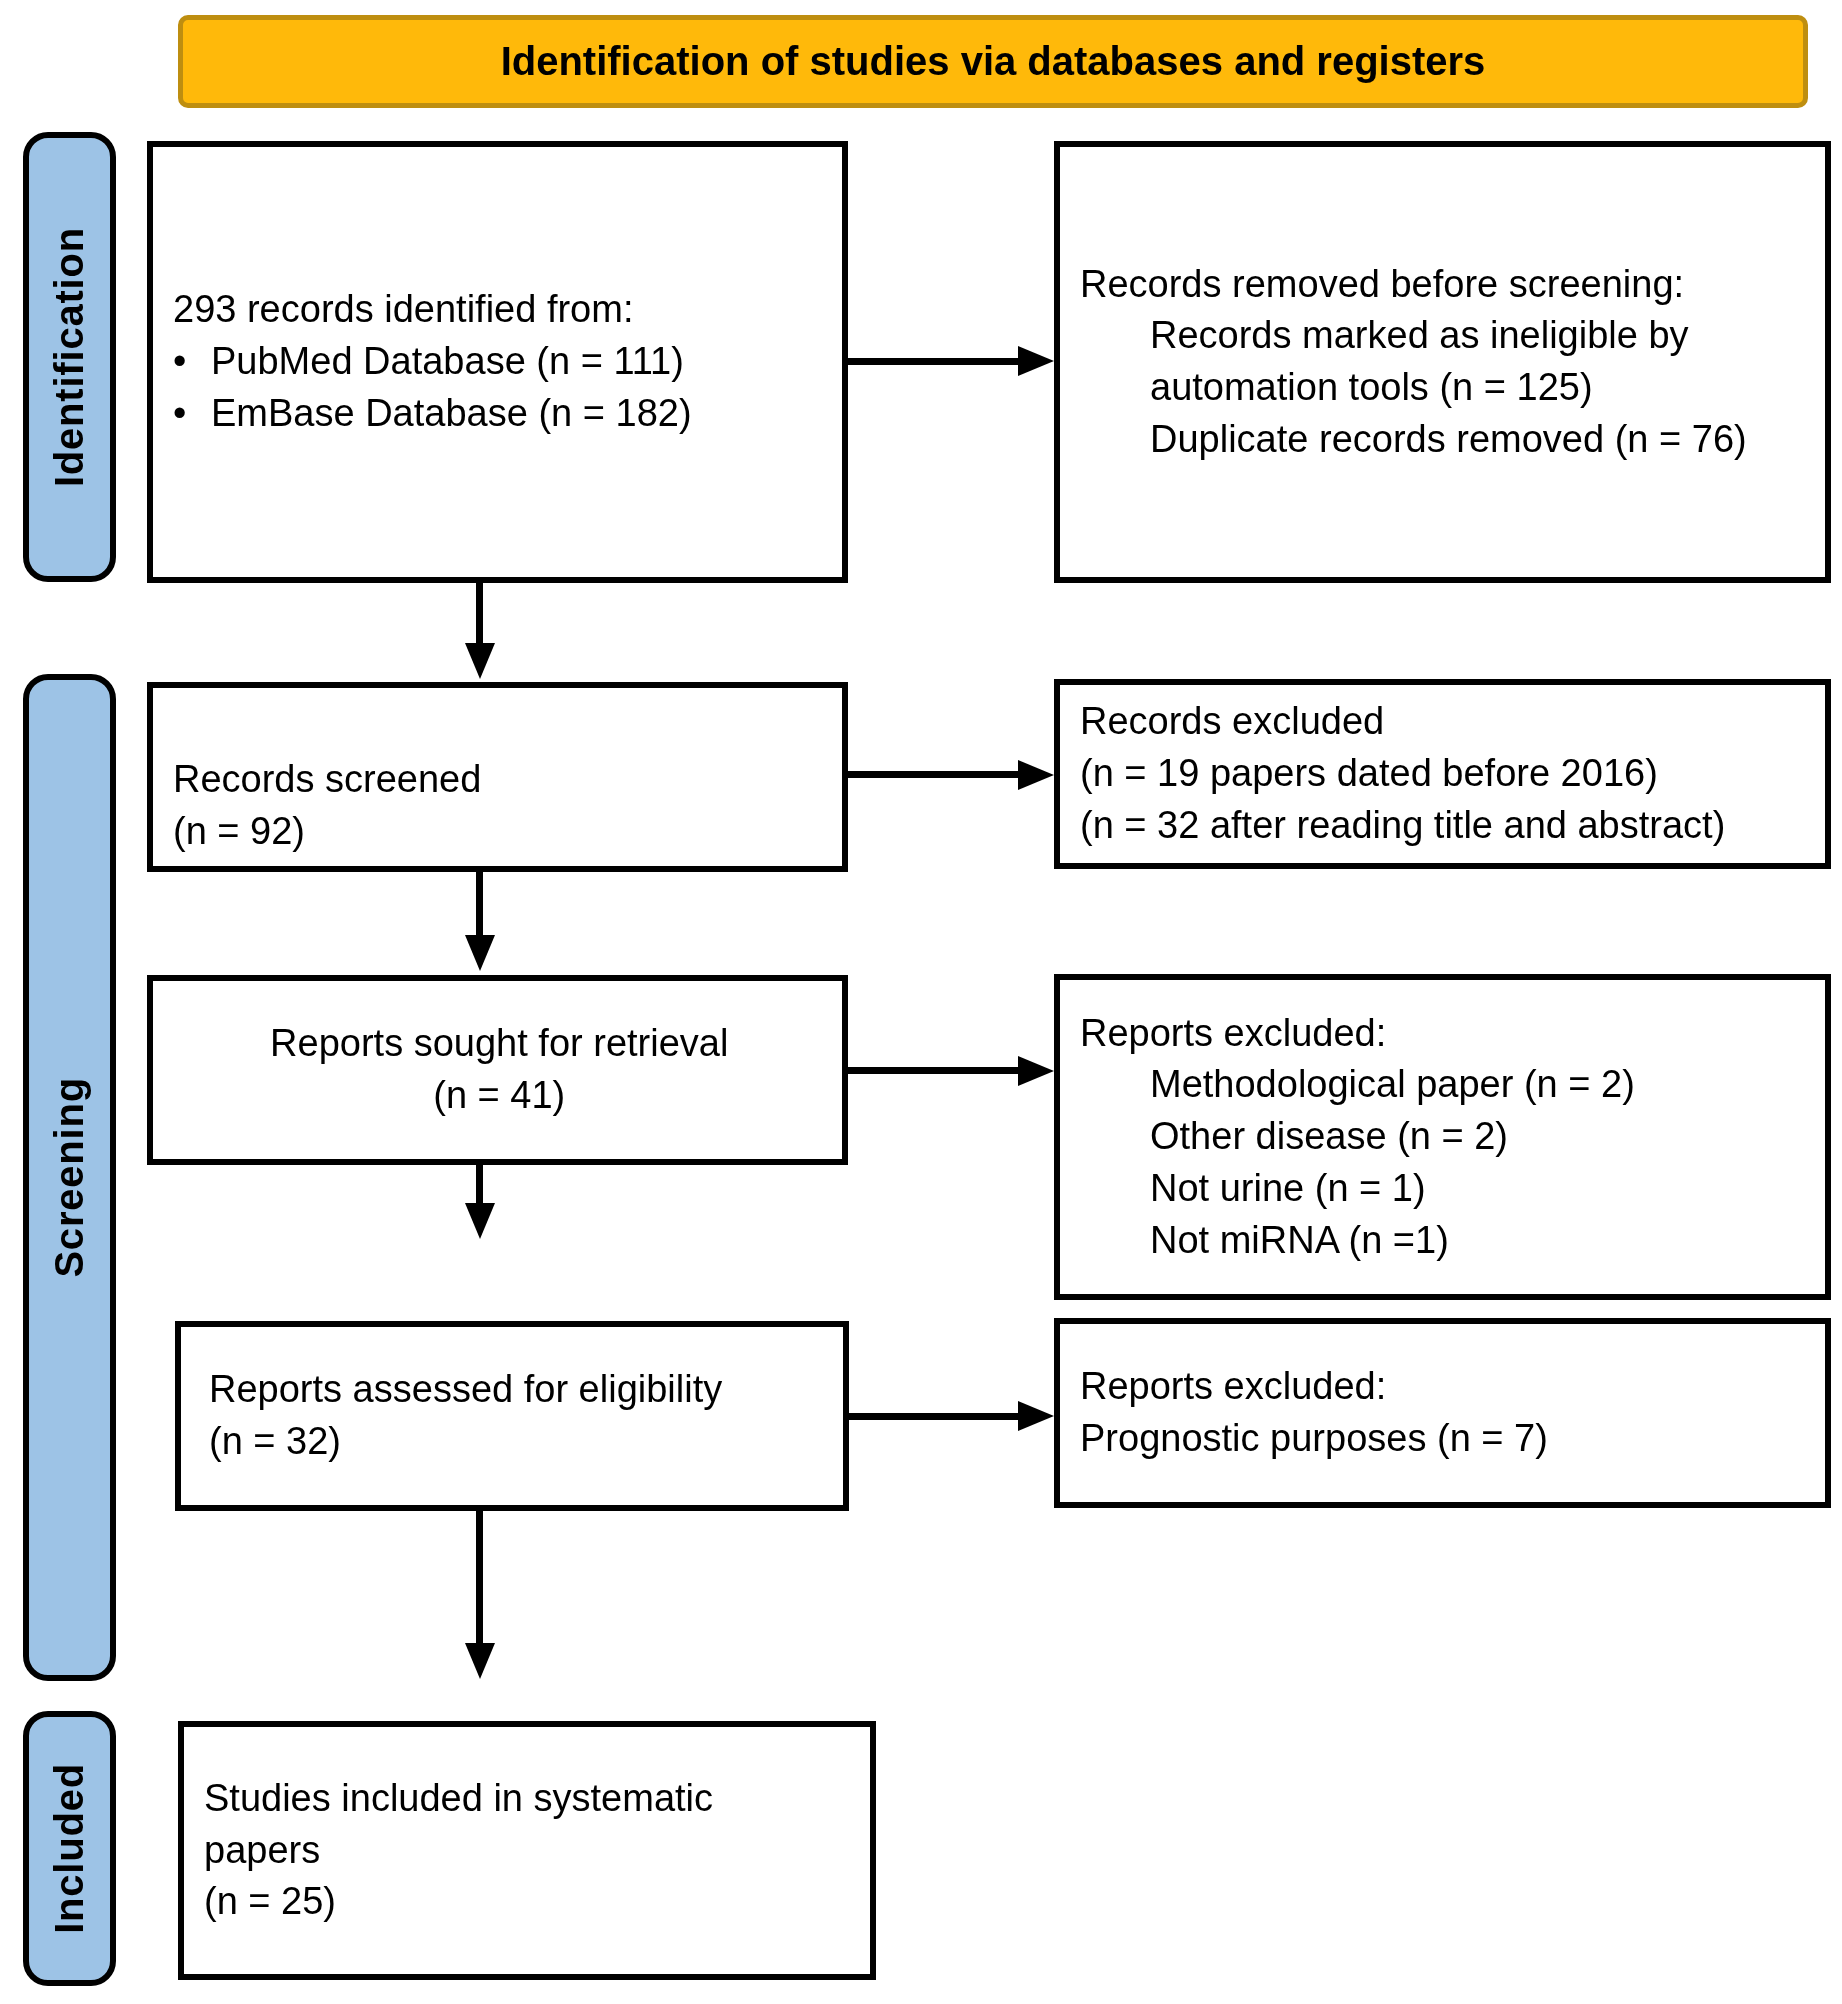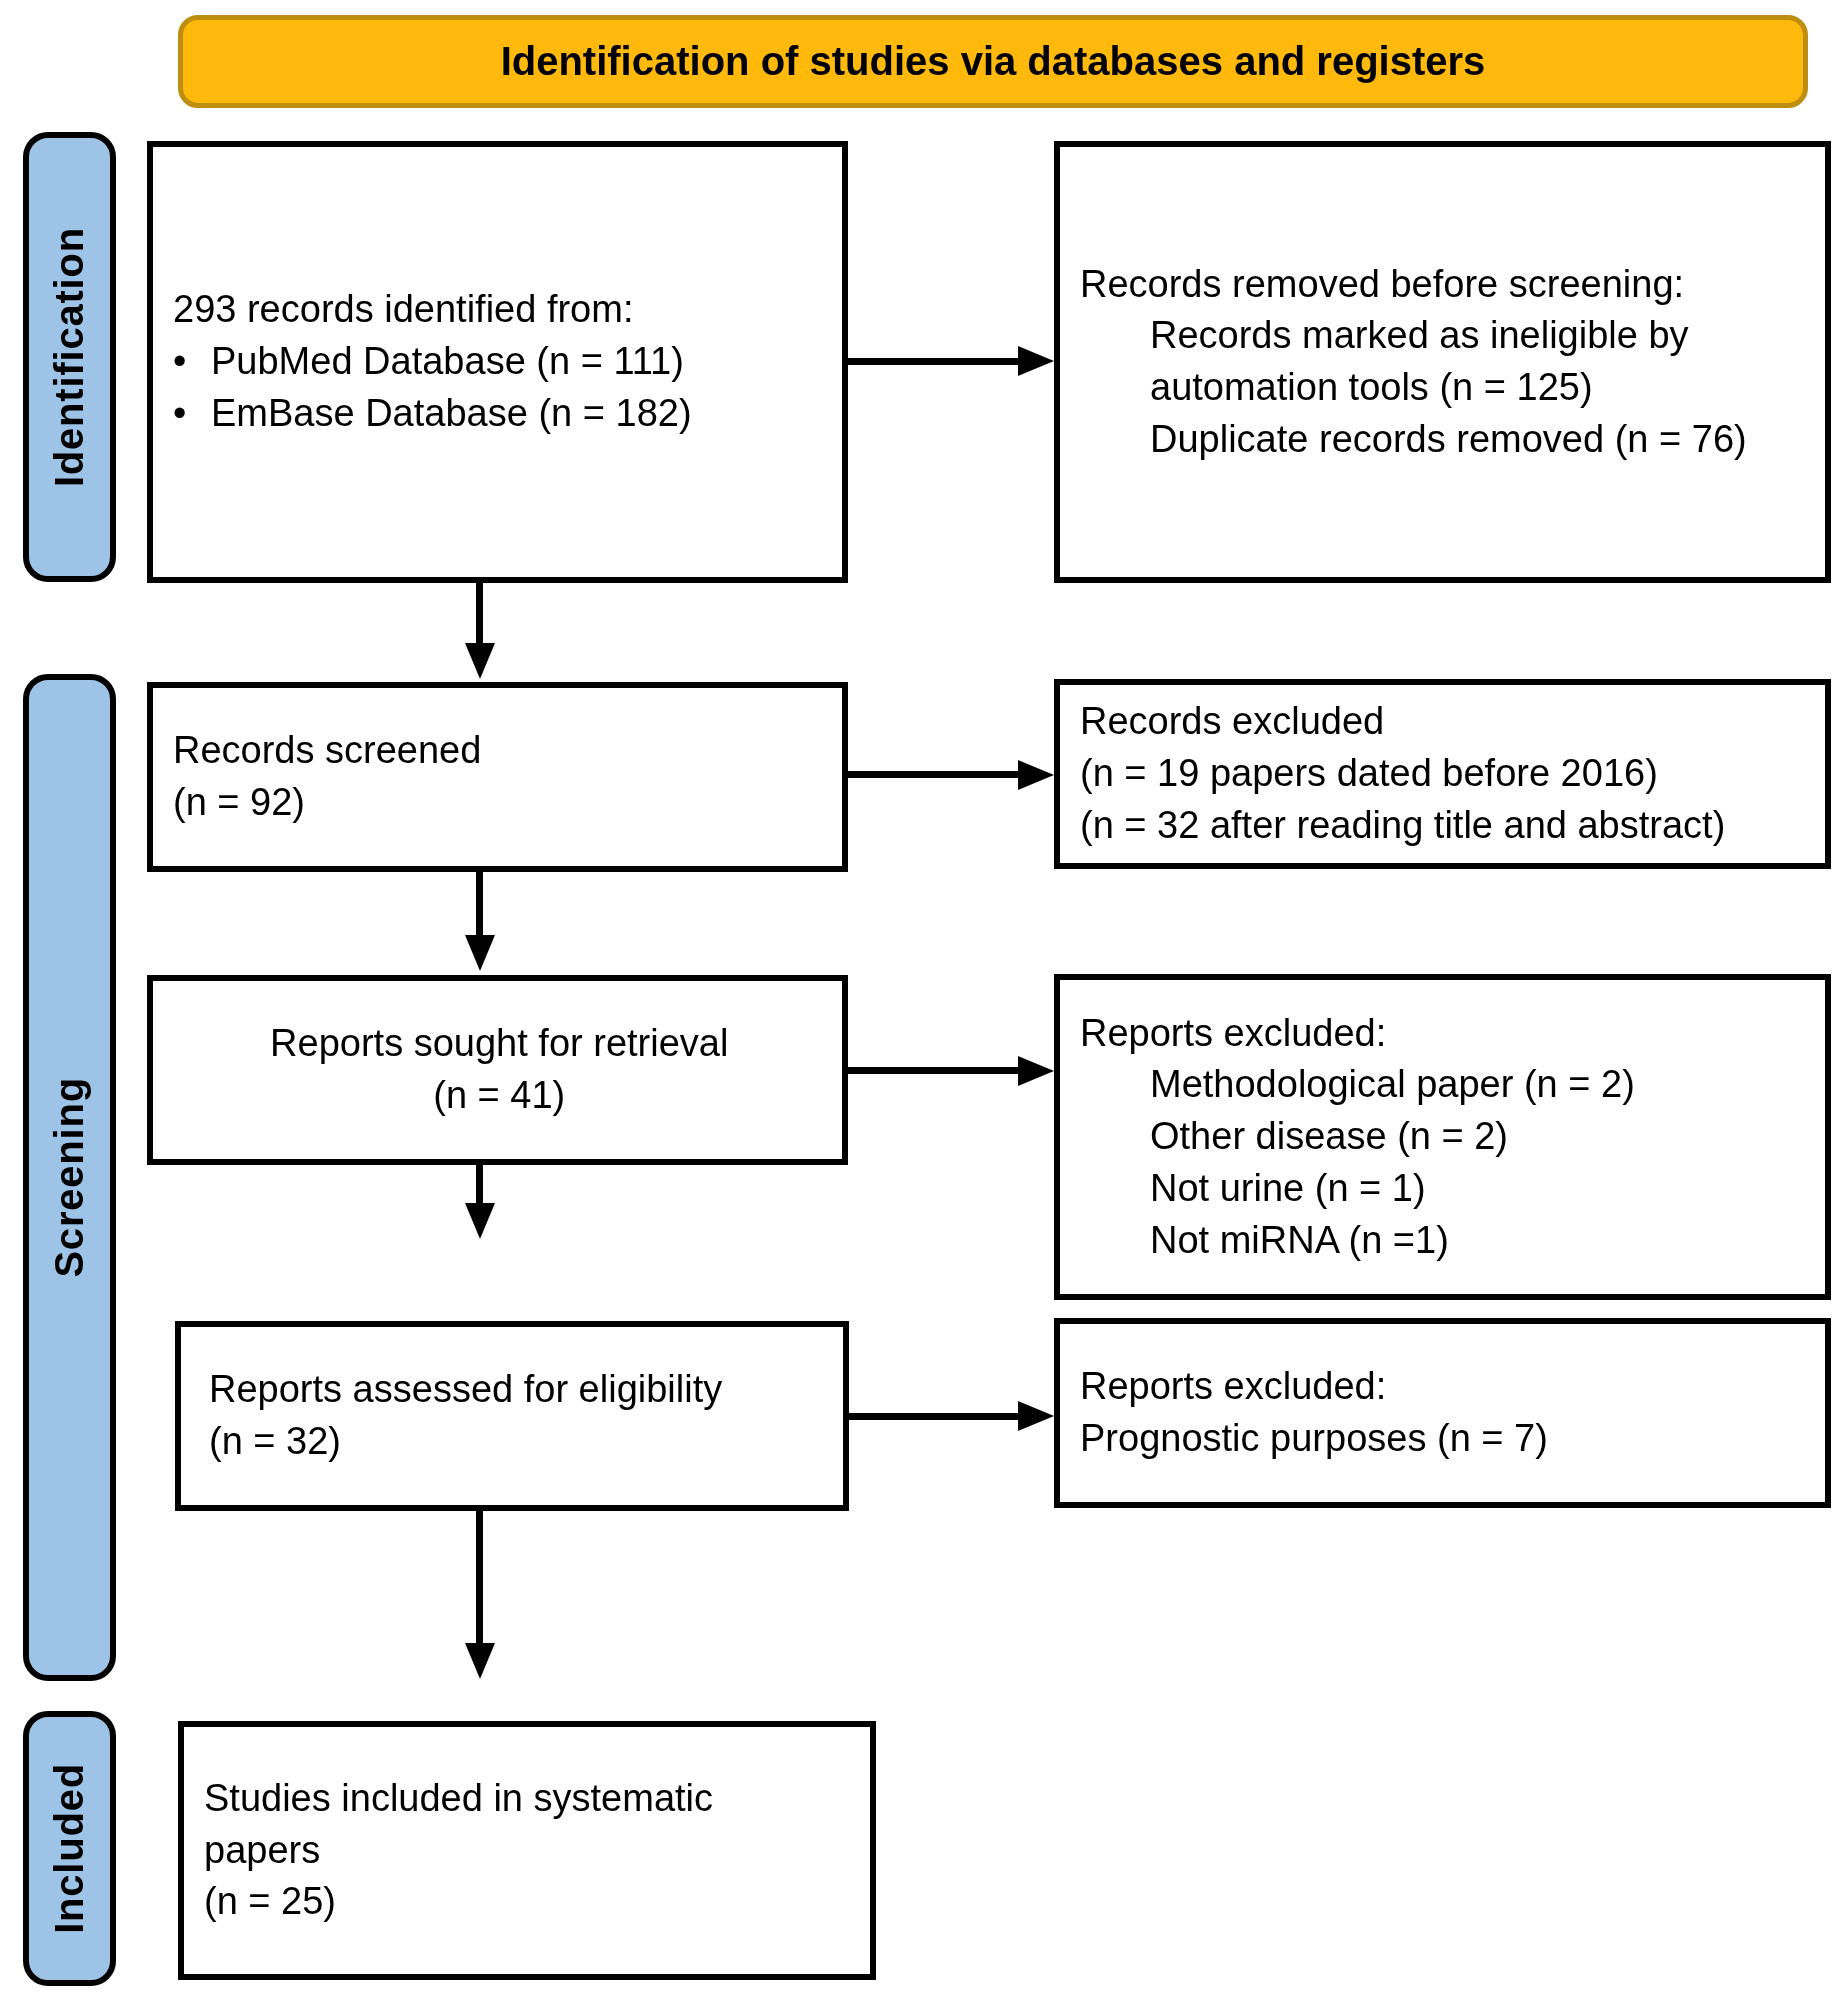--- a/index.html
+++ b/index.html
@@ -9,21 +9,21 @@
     --line-color:#000000;
   }
   html,body{margin:0;padding:0;background:#ffffff;}
   .canvas{
     position:relative;width:1842px;height:2004px;background:#ffffff;
     font-family:"Liberation Sans",sans-serif;color:#000;
   }
   .banner{
     position:absolute;left:178px;top:15px;width:1630px;height:93px;
     background:var(--banner-fill);border:5.8px solid var(--banner-border);
-    border-radius:20px;box-sizing:border-box;
+    border-radius:10px;box-sizing:border-box;
     display:flex;align-items:center;justify-content:center;
     font-weight:bold;font-size:40px;
   }
   .stage{
     position:absolute;left:23px;width:93px;
     background:var(--stage-fill);border:6.6px solid var(--line-color);
     border-radius:25px;box-sizing:border-box;
     display:flex;align-items:center;justify-content:center;
   }
   .stage .vtext{
@@ -33,21 +33,21 @@
   .stage-identification{top:132px;height:450px;}
   .stage-screening{top:674px;height:1007px;}
   .stage-included{top:1711px;height:275px;}
   .fbox{
     position:absolute;background:#fff;border:6.6px solid var(--line-color);
     box-sizing:border-box;display:flex;flex-direction:column;justify-content:center;
     font-size:38px;line-height:1.36;padding:8.3px 16.5px 8.3px 20px;
   }
   .box-identified{left:147px;top:141px;width:701px;height:442px;justify-content:center;}
   .box-removed{left:1054px;top:141px;width:777px;height:442px;}
-  .box-screened{left:147px;top:682px;width:701px;height:190px;}
+  .box-screened{left:147px;top:682px;width:701px;height:190px;justify-content:flex-end;}
   .box-records-excluded{left:1054px;top:679px;width:777px;height:190px;}
   .box-sought{left:147px;top:975px;width:701px;height:190px;align-items:center;}
   .box-reports-excluded-retrieval{left:1054px;top:974px;width:777px;height:326px;}
   .box-assessed{left:175px;top:1321px;width:674px;height:190px;padding-left:28px;}
   .box-reports-excluded-eligibility{left:1054px;top:1318px;width:777px;height:190px;}
   .box-included-studies{left:178px;top:1721px;width:698px;height:259px;}
   .bullet-row{display:flex;align-items:flex-start;}
   .bullet{flex:0 0 38px;width:38px;}
   .indent{padding-left:70px;}
   

